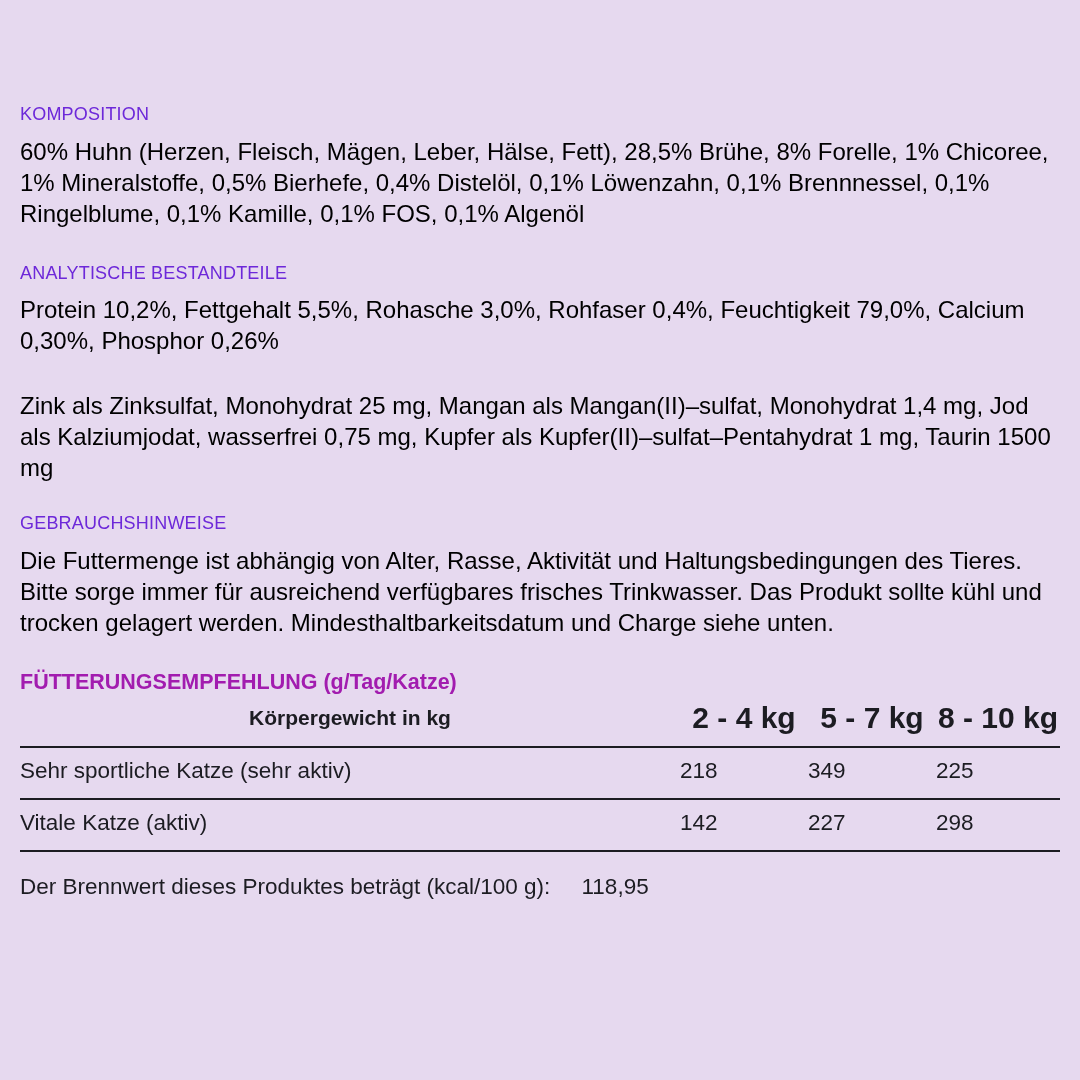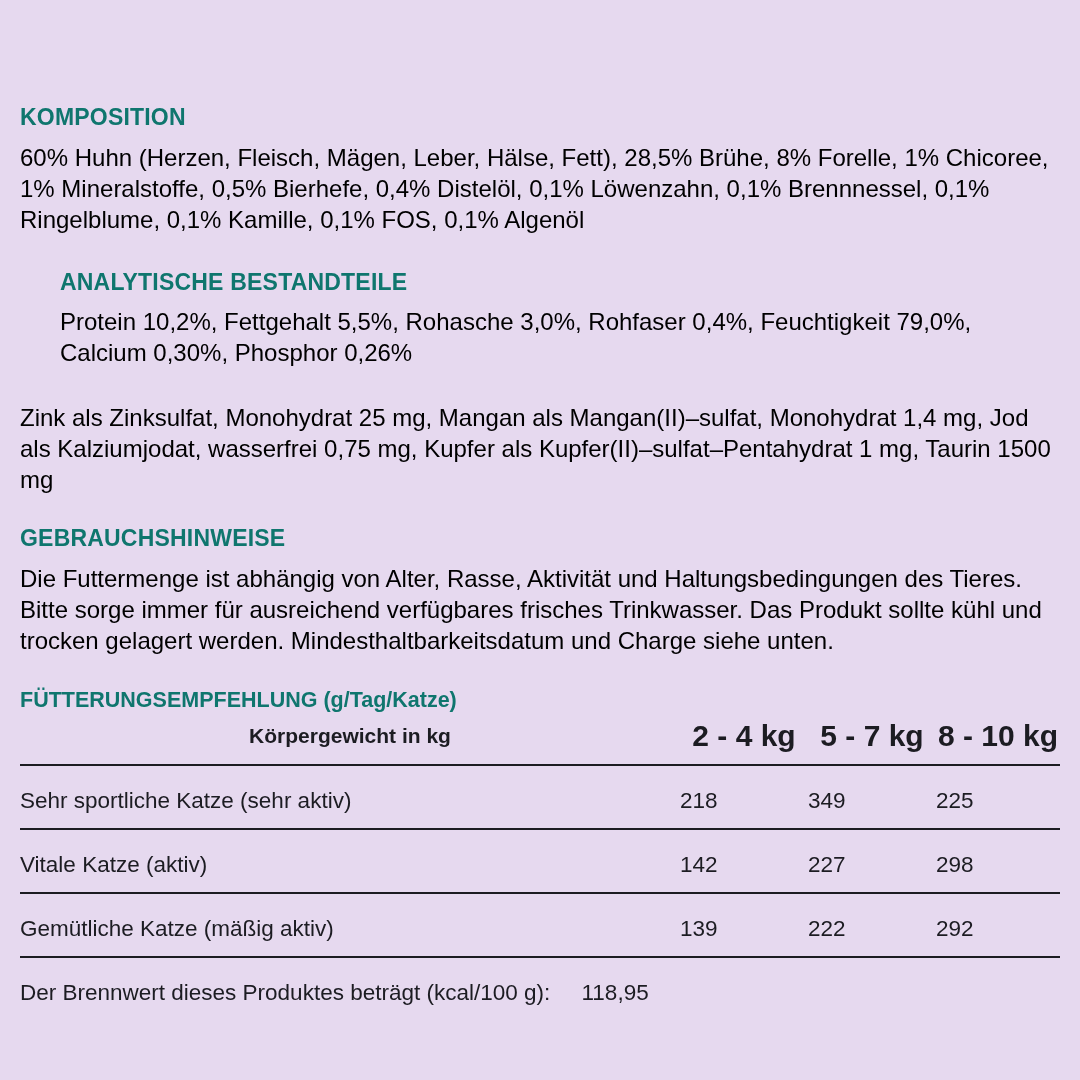--- a/index.html
+++ b/index.html
@@ -17,41 +17,41 @@
   .page {
     box-sizing: border-box;
     width: 1080px;
     height: 1080px;
     padding: 104px 24px 0 20px;
   }
   .section {
     margin-bottom: 30px;
   }
   .section-title {
-    color: #0f766e;
-    font-weight: bold;
-    font-size: 23px;
+    color: #6d28d9;
+    font-weight: normal;
+    font-size: 18px;
     letter-spacing: 0.2px;
     margin: 0 0 10px 0;
     line-height: 1.2;
   }
   .section-body {
     font-size: 24px;
     line-height: 31px;
     color: #000000;
     margin: 0;
     max-width: 1046px;
   }
   .gap-komposition { margin-bottom: 34px; }
-  .gap-analytik { margin-bottom: 34px; margin-left: 40px; }
+  .gap-analytik { margin-bottom: 34px; }
   .gap-zusatz { margin-bottom: 30px; }
   .gap-gebrauch { margin-bottom: 32px; }
 
   .feed-title {
-    color: #0f766e;
+    color: #a21caf;
     font-weight: bold;
     font-size: 21.5px;
     margin: 0 0 6px 0;
   }
   table.feed {
     width: 1040px;
     border-collapse: collapse;
     font-size: 22.5px;
   }
   table.feed th, table.feed td {
@@ -63,21 +63,21 @@
     font-weight: bold;
     font-size: 21px;
     padding-bottom: 11px;
     border-bottom: 2px solid #1c1c22;
     text-align: center;
   }
   table.feed thead th.weight-col {
     font-size: 30px;
   }
   table.feed tbody td {
-    padding-top: 22px;
+    padding-top: 10px;
     padding-bottom: 14px;
     border-bottom: 2px solid #1c1c22;
     font-size: 22.5px;
   }
   .col-label { width: 660px; }
   .col-v1 { width: 128px; }
   .col-v2 { width: 128px; }
   .col-v3 { width: 124px; }
   th.col-v1, td.col-v1 { padding-left: 6px; }
   th.col-v2, td.col-v2 { padding-left: 6px; }
@@ -132,25 +132,19 @@
           <td class="col-v1">218</td>
           <td class="col-v2">349</td>
           <td class="col-v3">225</td>
         </tr>
         <tr>
           <td class="col-label">Vitale Katze (aktiv)</td>
           <td class="col-v1">142</td>
           <td class="col-v2">227</td>
           <td class="col-v3">298</td>
         </tr>
-        <tr>
-          <td class="col-label">Gemütliche Katze (mäßig aktiv)</td>
-          <td class="col-v1">139</td>
-          <td class="col-v2">222</td>
-          <td class="col-v3">292</td>
-        </tr>
       </tbody>
     </table>
 
     <p class="energy"><span>Der Brennwert dieses Produktes beträgt (kcal/100 g): </span><b>118,95</b></p>
   </div>
 
 </div>
 
 </body></html>

